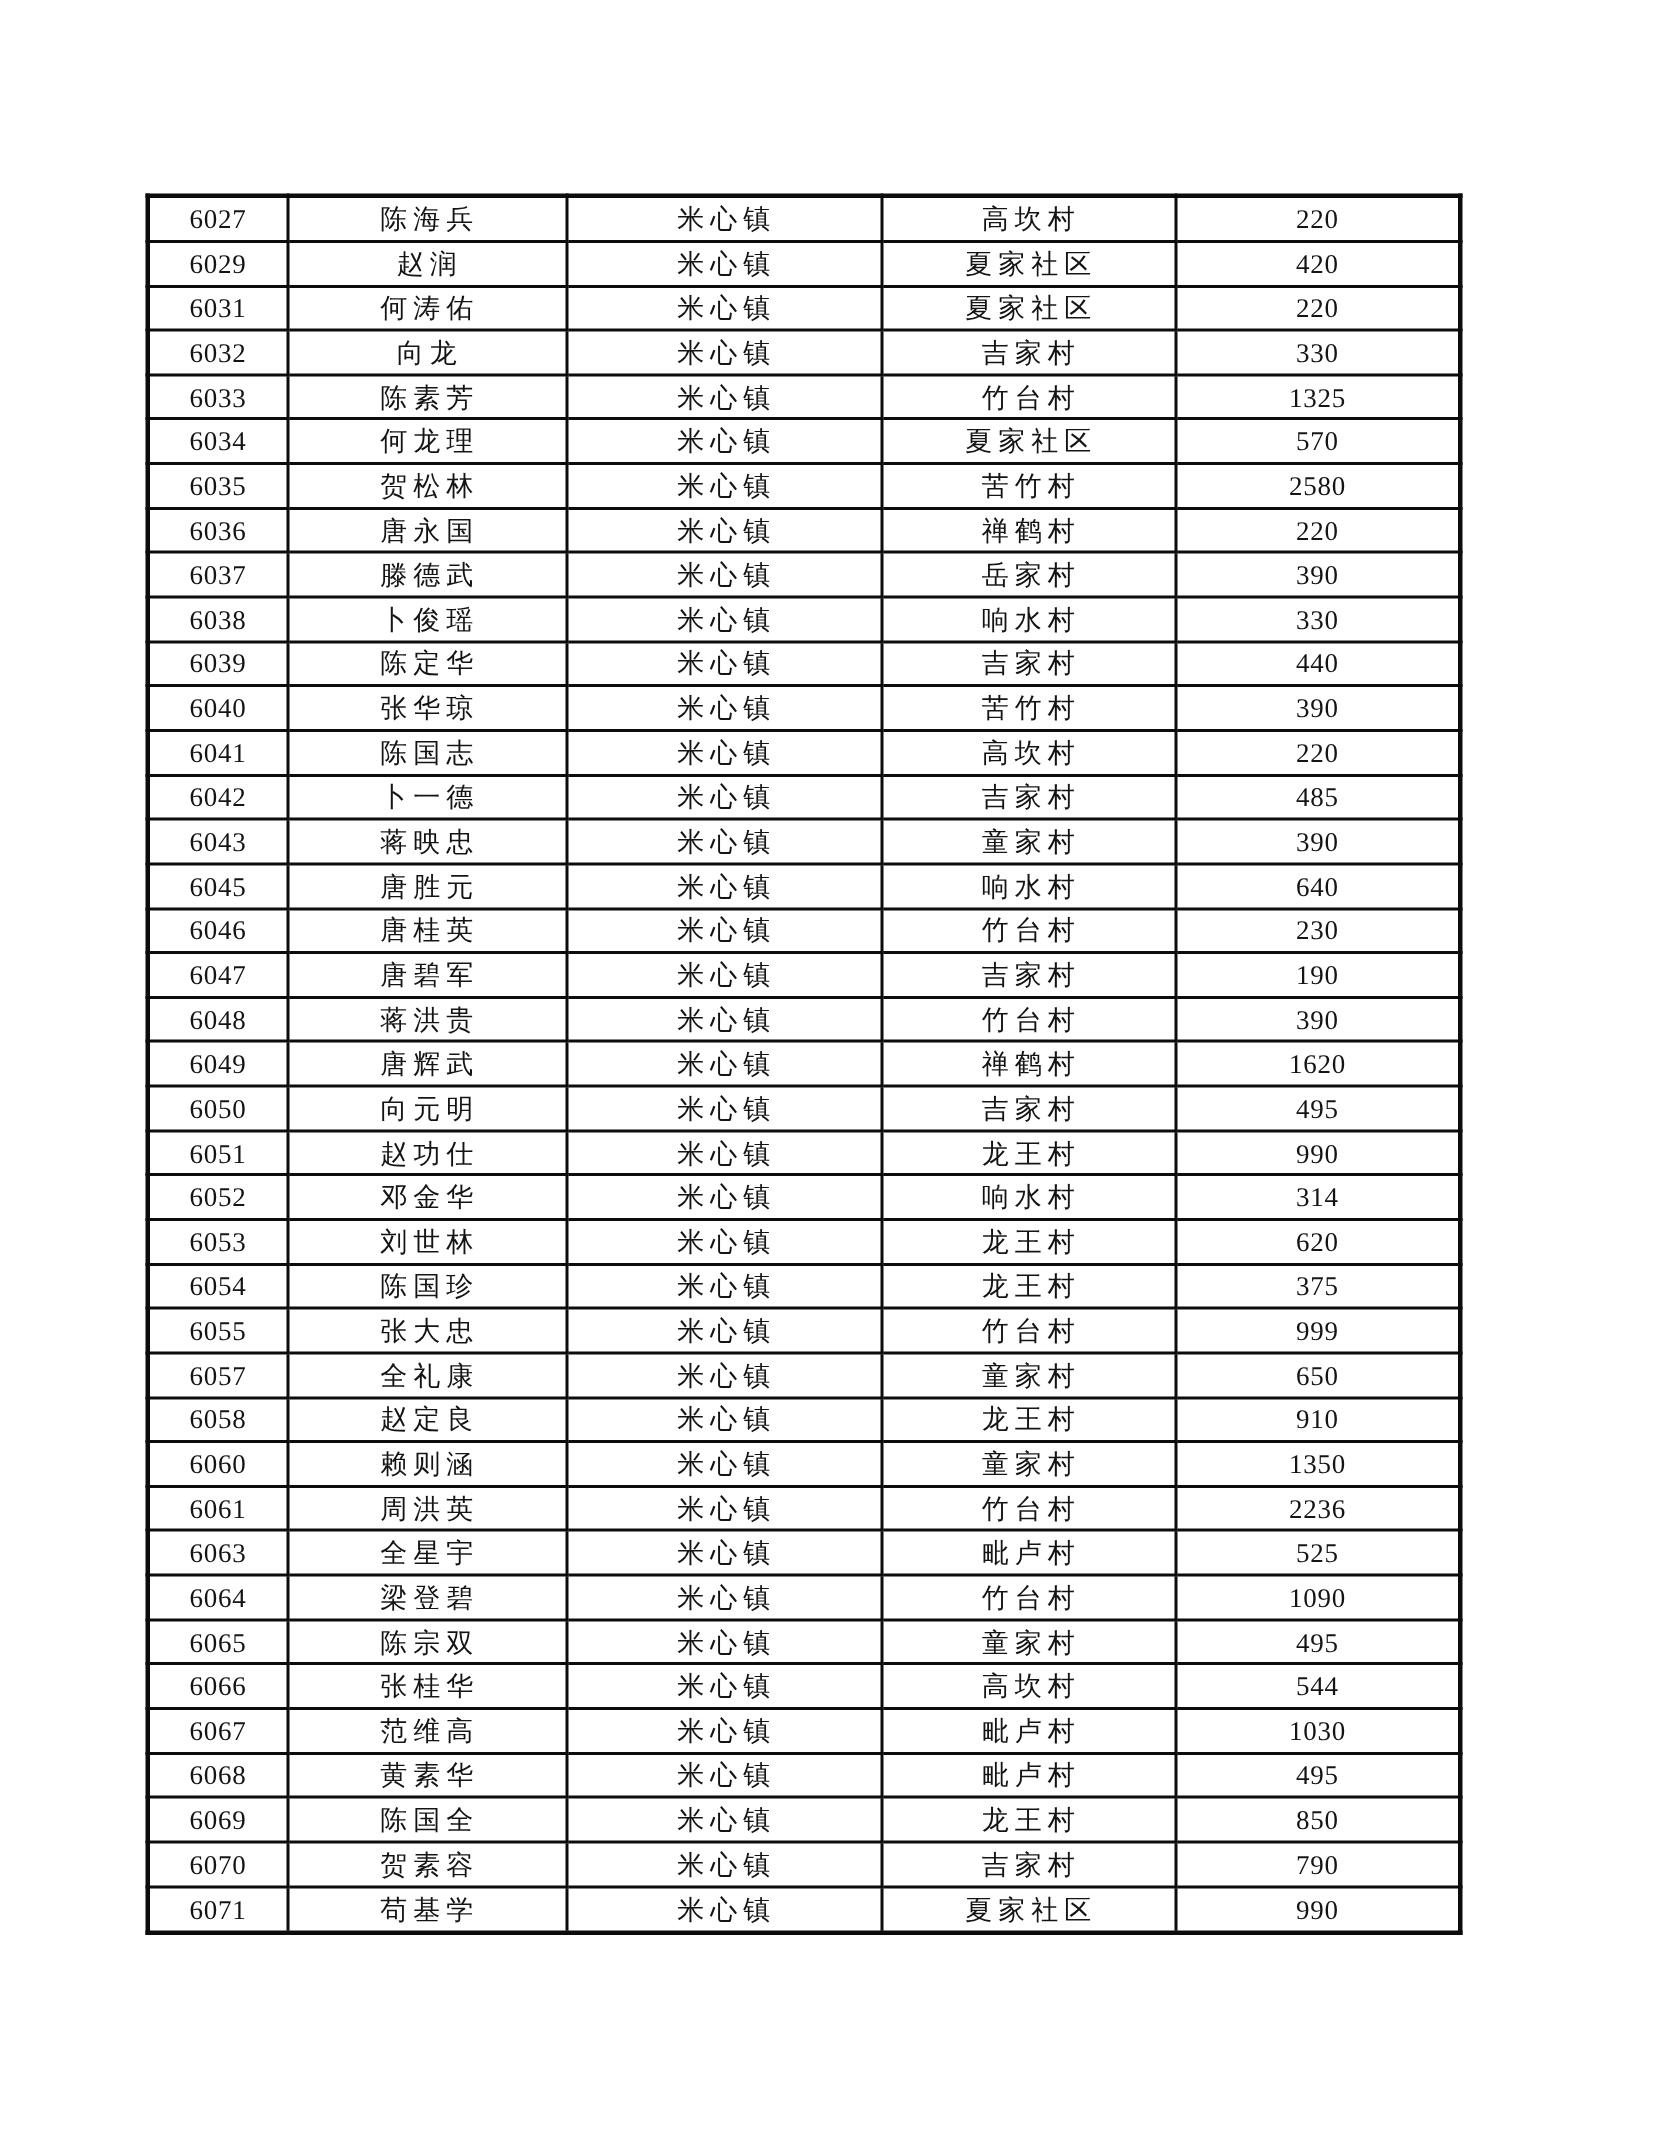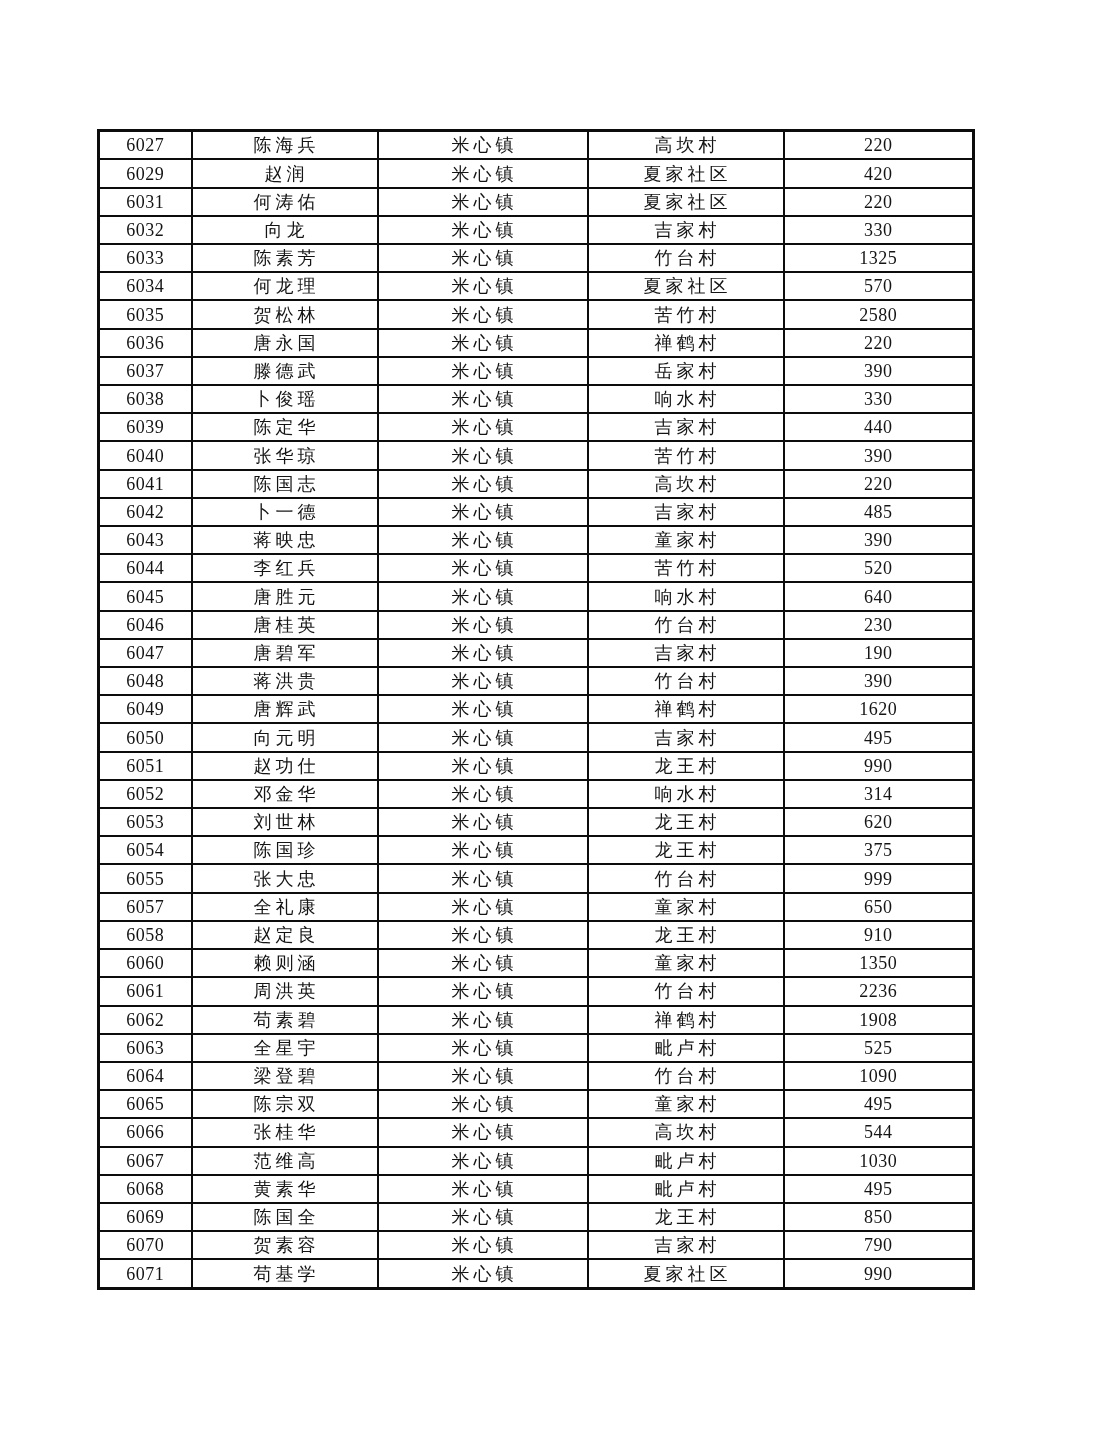--- a/index.html
+++ b/index.html
@@ -166,27 +166,20 @@
     <td class="num">485</td>
   </tr>
         <tr>
     <td class="num">6043</td>
     <td class="cjk">蒋映忠</td>
     <td class="cjk">米心镇</td>
     <td class="cjk">童家村</td>
     <td class="num">390</td>
   </tr>
         <tr>
-    <td class="num">6044</td>
-    <td class="cjk">李红兵</td>
-    <td class="cjk">米心镇</td>
-    <td class="cjk">苦竹村</td>
-    <td class="num">520</td>
-  </tr>
-        <tr>
     <td class="num">6045</td>
     <td class="cjk">唐胜元</td>
     <td class="cjk">米心镇</td>
     <td class="cjk">响水村</td>
     <td class="num">640</td>
   </tr>
         <tr>
     <td class="num">6046</td>
     <td class="cjk">唐桂英</td>
     <td class="cjk">米心镇</td>
@@ -276,27 +269,20 @@
     <td class="cjk">米心镇</td>
     <td class="cjk">童家村</td>
     <td class="num">1350</td>
   </tr>
         <tr>
     <td class="num">6061</td>
     <td class="cjk">周洪英</td>
     <td class="cjk">米心镇</td>
     <td class="cjk">竹台村</td>
     <td class="num">2236</td>
-  </tr>
-        <tr>
-    <td class="num">6062</td>
-    <td class="cjk">苟素碧</td>
-    <td class="cjk">米心镇</td>
-    <td class="cjk">禅鹤村</td>
-    <td class="num">1908</td>
   </tr>
         <tr>
     <td class="num">6063</td>
     <td class="cjk">全星宇</td>
     <td class="cjk">米心镇</td>
     <td class="cjk">毗卢村</td>
     <td class="num">525</td>
   </tr>
         <tr>
     <td class="num">6064</td>

